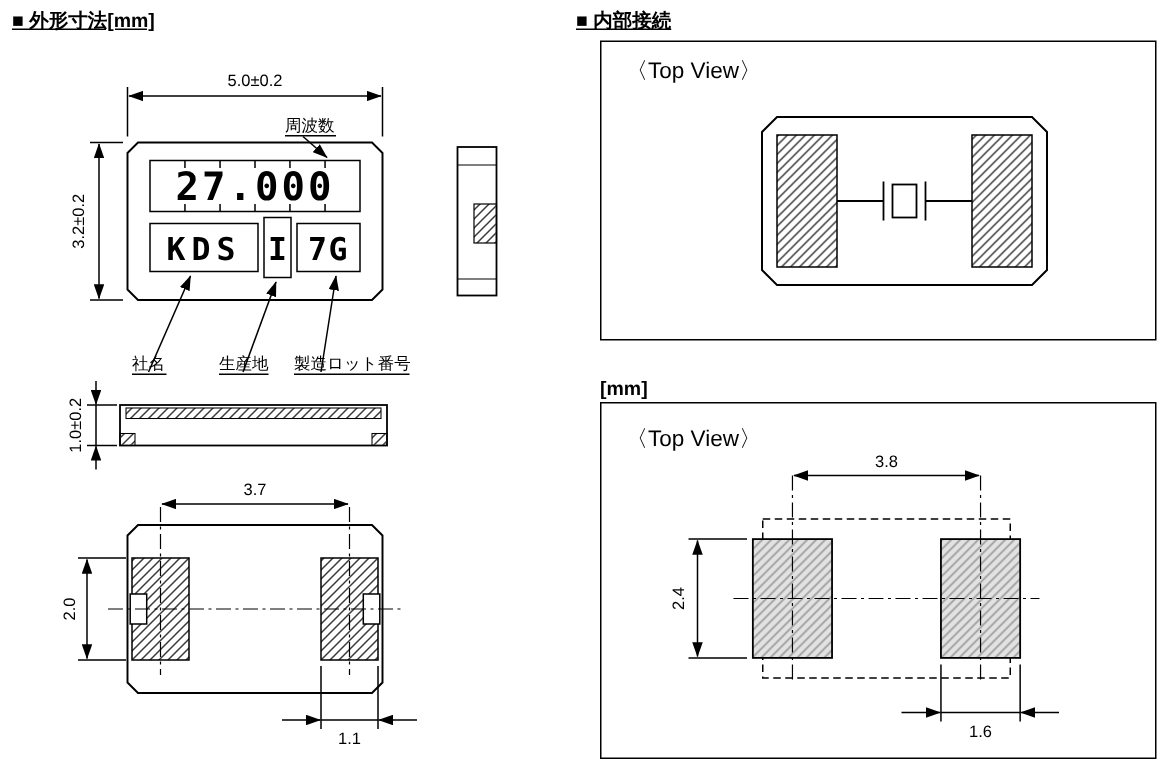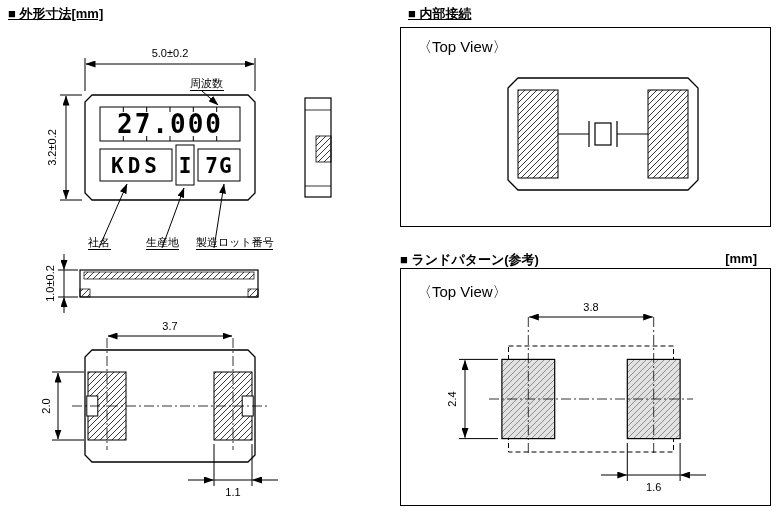--- a/index.html
+++ b/index.html
@@ -15,21 +15,21 @@
   svg text { font-family:"Liberation Sans","DejaVu Sans",sans-serif; fill:#000; }
   svg text.marking { font-family:"DejaVu Sans Mono","Liberation Mono",monospace; font-weight:bold; }
 </style>
 </head>
 <body>
 
 <div class="canvas">
 
   <div class="section-title" style="left:8px; top:5px;">■ 外形寸法[mm]</div>
 
-  <div class="section-title" style="left:408px; top:5px;">■ 内部接続</div>
+  <div class="section-title" style="left:384px; top:5px;">■ 内部接続</div>
 
   <svg class="abs" style="left:0; top:0;" width="390" height="514" viewBox="0 0 390 514">
     <defs>
       <pattern id="h1" width="6" height="6" patternUnits="userSpaceOnUse">
         <path d="M0,6 L6,0 M-1.5,1.5 L1.5,-1.5 M4.5,7.5 L7.5,4.5" stroke="#3a3a3a" stroke-width="1"></path>
       </pattern>
       <marker id="ar1" viewBox="0 0 10 7" markerWidth="10" markerHeight="7" refX="9.5" refY="3.5" orient="auto-start-reverse" markerUnits="userSpaceOnUse">
         <path d="M0,0 L10,3.5 L0,7 Z" fill="#000"></path>
       </marker>
     </defs>
@@ -144,21 +144,20 @@
       <rect x="117" y="62" width="40" height="88" fill="url(#h2)" stroke="#000" stroke-width="1"></rect>
       <rect x="247" y="62" width="40" height="88" fill="url(#h2)" stroke="#000" stroke-width="1"></rect>
       <g stroke="#000" stroke-width="1.2" fill="none">
         <path d="M157,106 H188 M188,93 V119 M216,93 V119 M216,106 H247"></path>
         <rect x="194" y="95" width="16" height="22" fill="#fff"></rect>
       </g>
     </svg>
   </div>
 
   <div class="land-header" style="left:400px; top:251px; width:357px;">
-    <span>■ ランドパターン(参考)</span>
     <span>[mm]</span>
   </div>
 
   <div class="box" style="left:400px; top:268px; width:371px; height:238px;">
     <div class="topview-label" style="left:16px; top:14px;">〈Top View〉</div>
     <svg class="abs" style="left:0; top:0;" width="369" height="236" viewBox="0 0 369 236">
       <defs>
         <pattern id="h3" width="6" height="6" patternUnits="userSpaceOnUse">
           <rect width="6" height="6" fill="#e2e2e2"></rect>
           <path d="M0,6 L6,0 M-1.5,1.5 L1.5,-1.5 M4.5,7.5 L7.5,4.5" stroke="#909090" stroke-width="1"></path>

